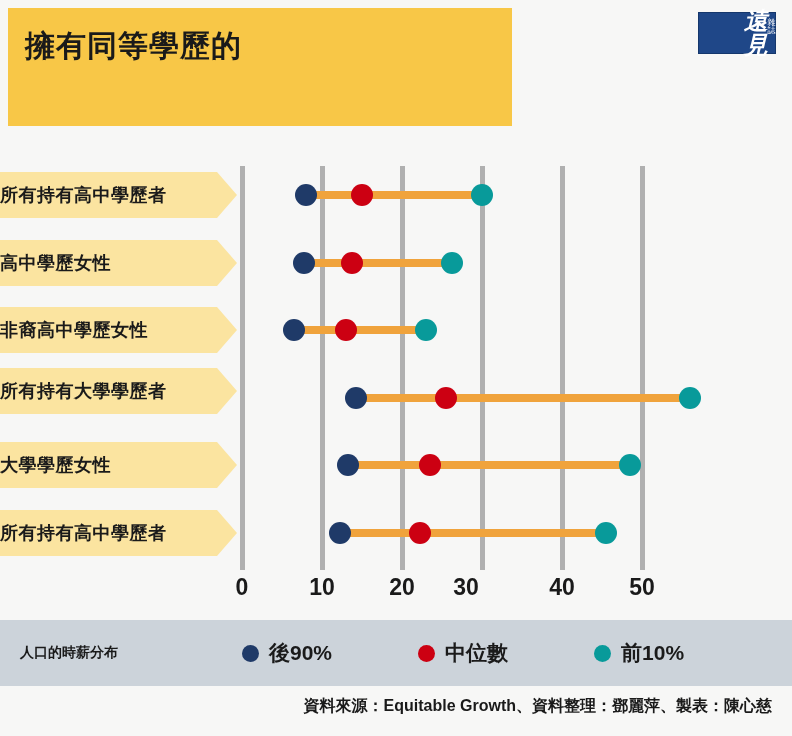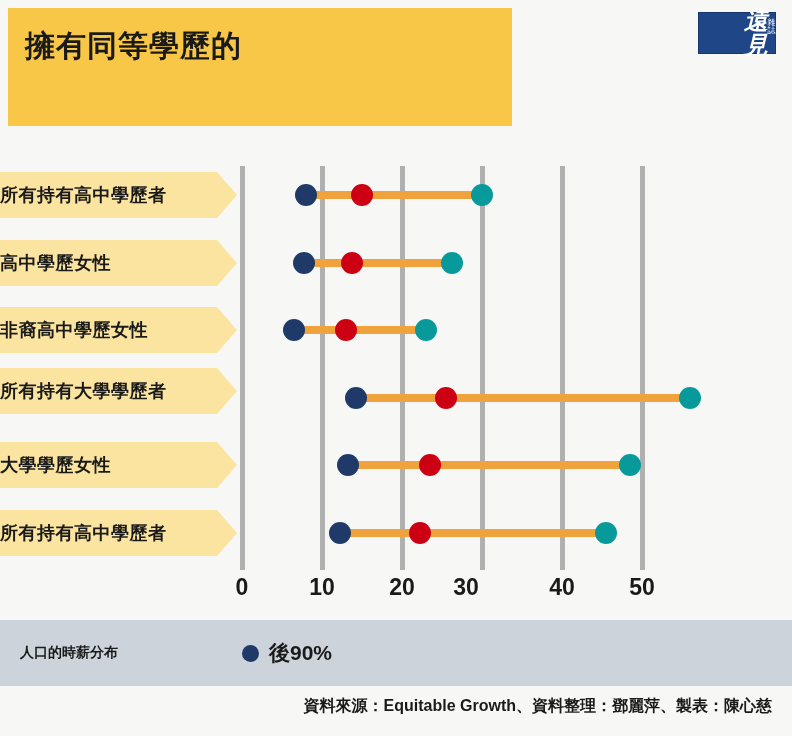--- a/index.html
+++ b/index.html
@@ -288,15 +288,23 @@
       </div>
     </div>
 </div>
 
 <div id="legend">
   <span id="legend-title">人口的時薪分布</span>
   <div class="legend-item" id="lg-1">
     <span class="lg-dot" style="background: rgb(31, 58, 104);"></span>
     <span class="lg-label">後90%</span>
   </div>
+  <div class="legend-item" id="lg-2">
+    <span class="lg-dot" style="background: rgb(204, 0, 18);"></span>
+    <span class="lg-label">中位數</span>
+  </div>
+  <div class="legend-item" id="lg-3">
+    <span class="lg-dot" style="background: rgb(8, 154, 154);"></span>
+    <span class="lg-label">前10%</span>
+  </div>
 </div>
 
 <div id="footer">資料來源：Equitable Growth、資料整理：鄧麗萍、製表：陳心慈</div>
 
 </body></html>

